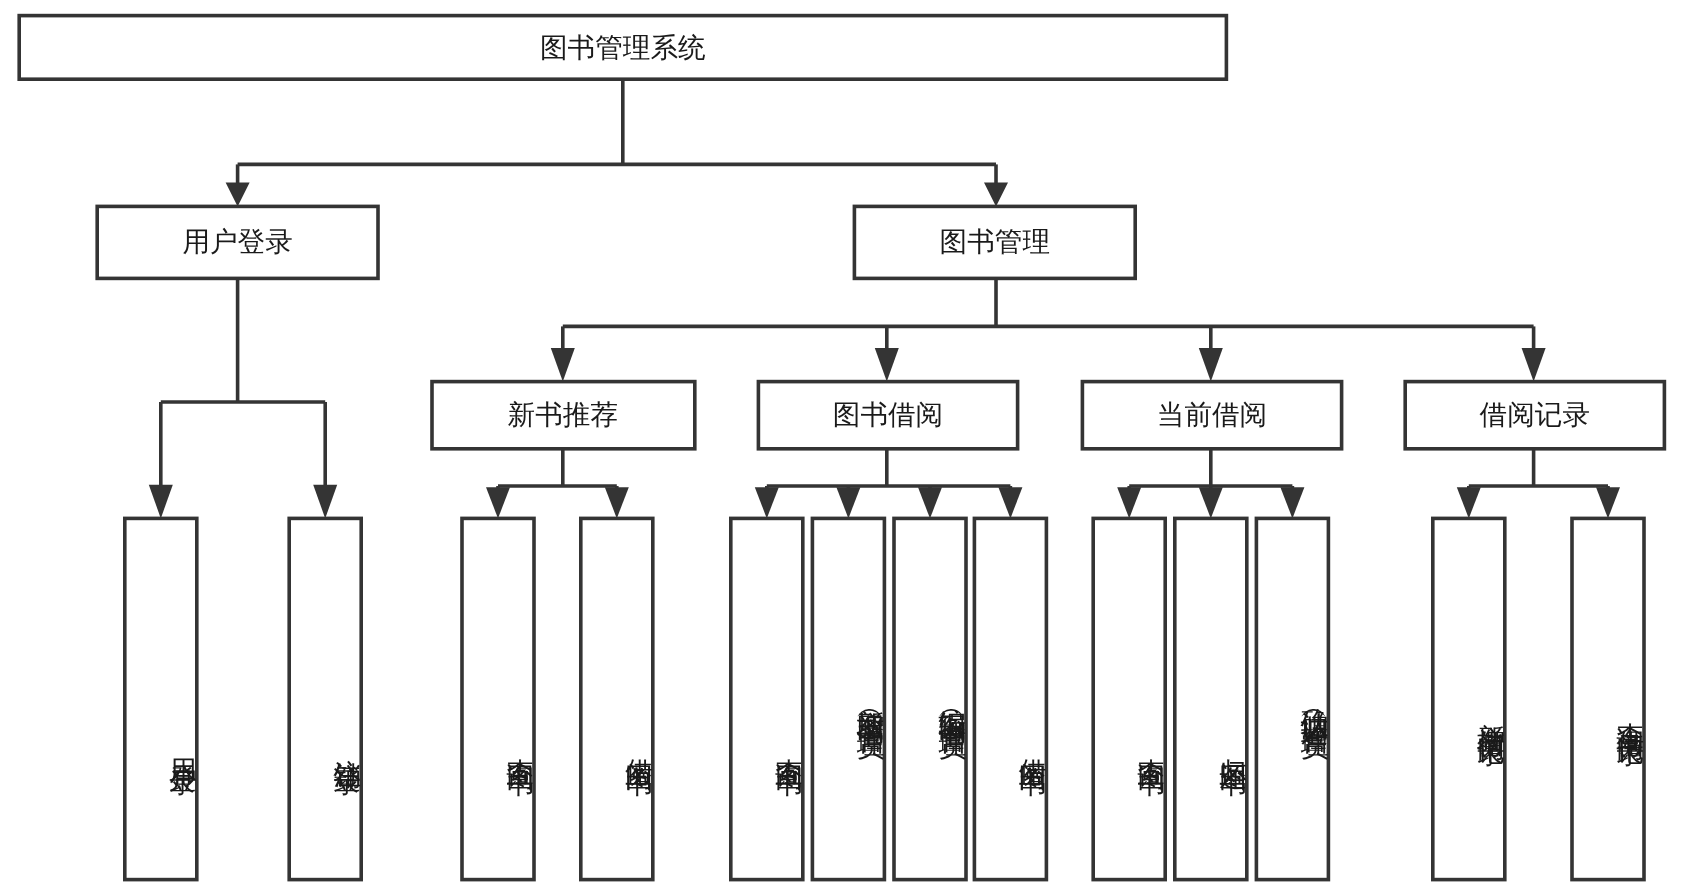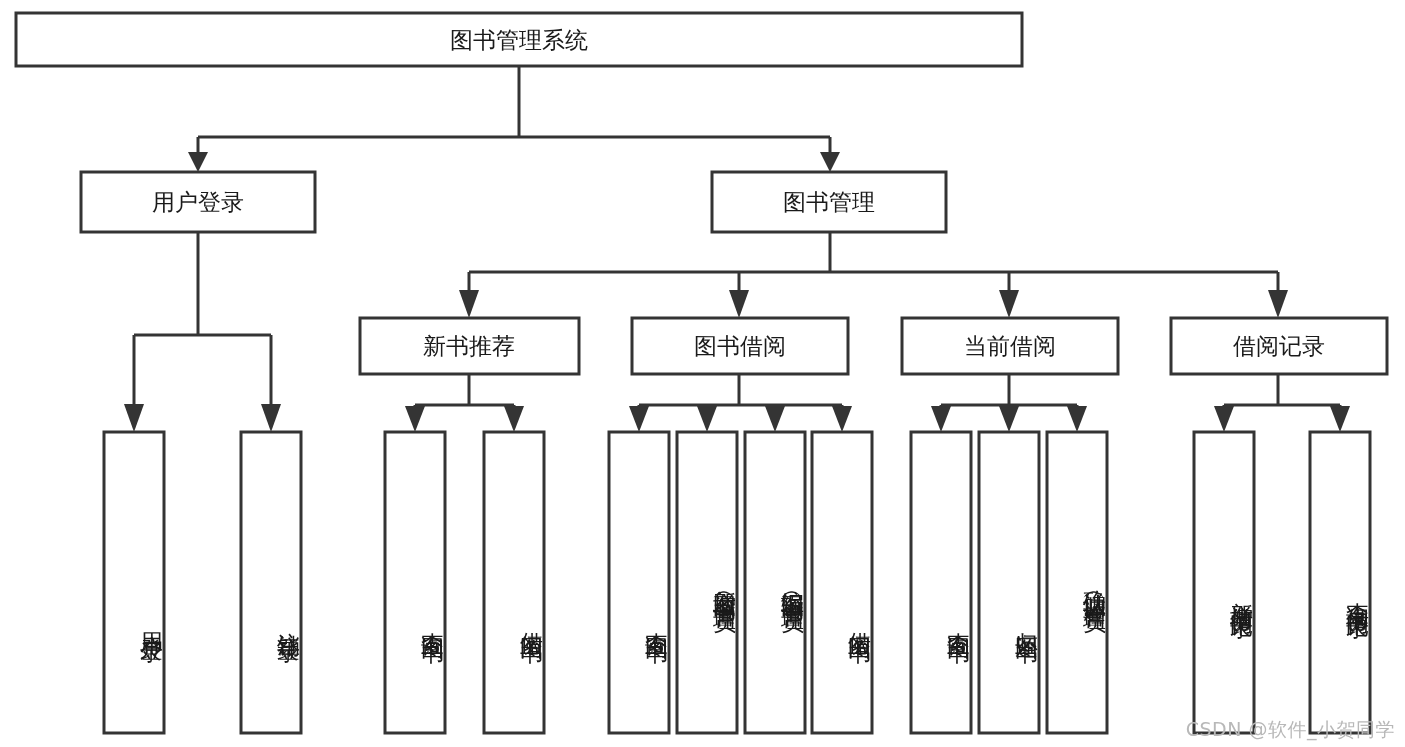--- a/index.html
+++ b/index.html
@@ -199,14 +199,13 @@
   <div class="vlabel-wrap" style="left:745px; top:440px; width:60px; height:290px;">编辑图书（管理员）</div>
   <div class="vlabel-wrap" style="left:812px; top:510px; width:60px; height:220px;">借阅图书</div>
 
   <div class="vlabel-wrap" style="left:911px; top:510px; width:60px; height:220px;">查询图书</div>
   <div class="vlabel-wrap" style="left:979px; top:510px; width:60px; height:220px;">归还图书</div>
   <div class="vlabel-wrap" style="left:1047px; top:440px; width:60px; height:290px;">确认归还（管理员）</div>
 
   <div class="vlabel-wrap" style="left:1194px; top:455px; width:60px; height:275px;">新增借阅记录</div>
   <div class="vlabel-wrap" style="left:1310px; top:455px; width:60px; height:275px;">查询借阅记录</div>
 
-  <div class="watermark">CSDN @软件_小贺同学</div>
 </div>
 
 </body></html>

